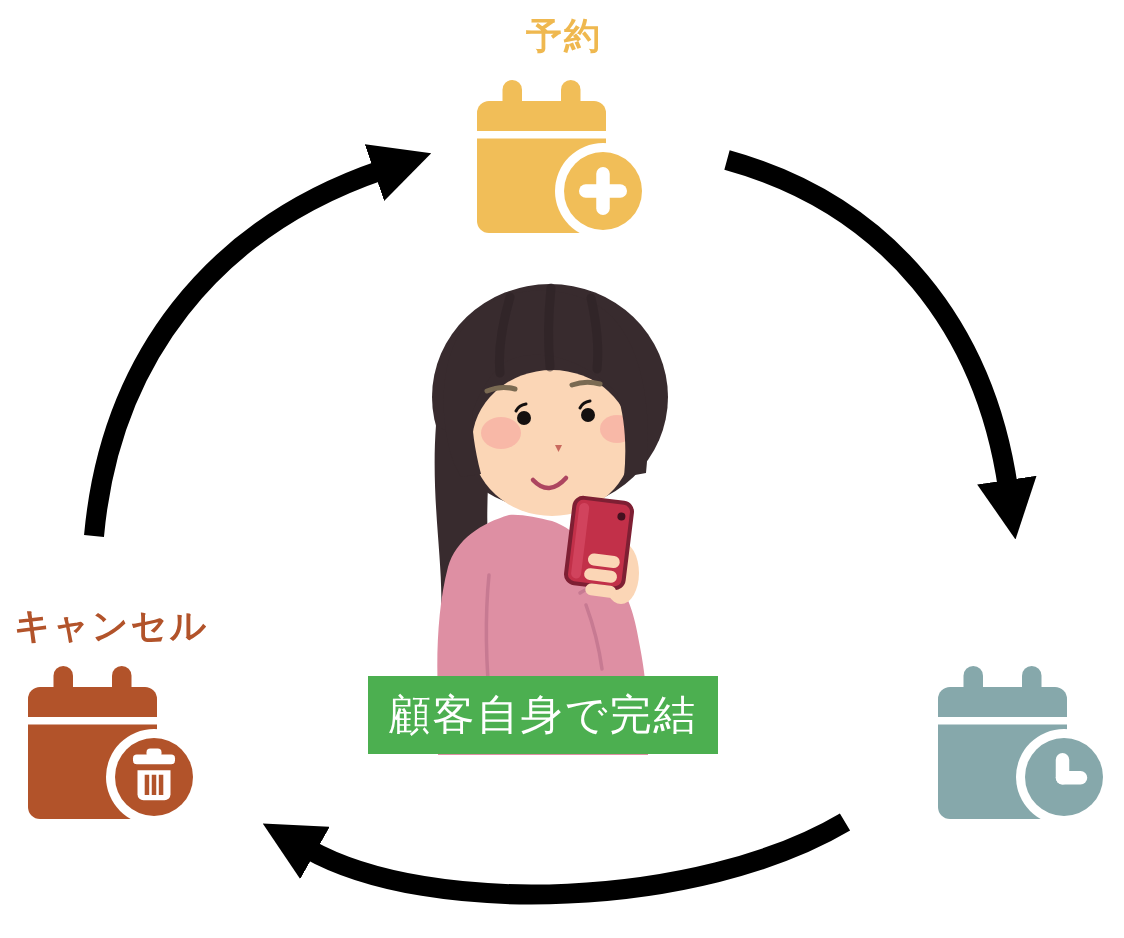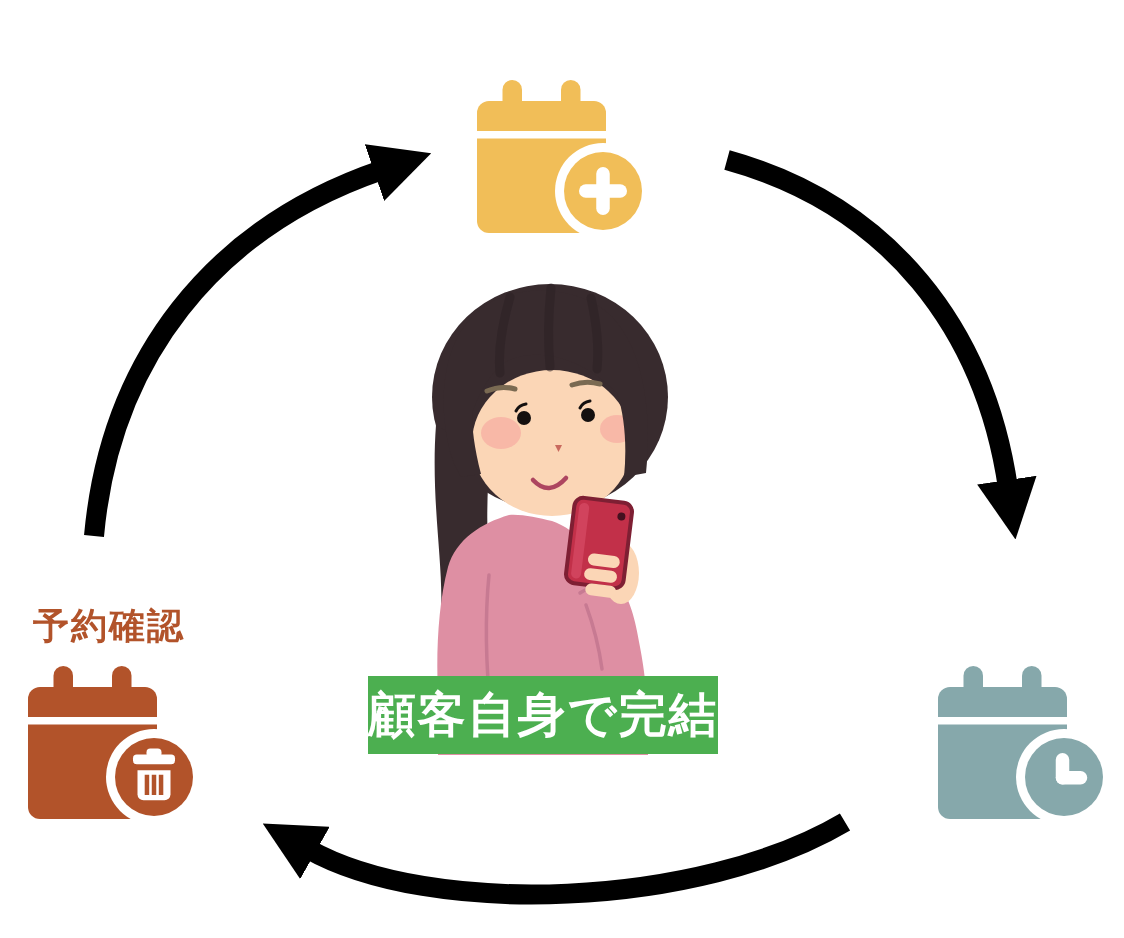--- a/index.html
+++ b/index.html
@@ -18,21 +18,21 @@
   #icon-reserve{left:477px;top:80px;}
   #icon-confirm{left:938px;top:666px;}
   #icon-cancel{left:28px;top:666px;}
   #arrow-layer{left:0;top:0;}
   #person{left:390px;top:275px;}
   #banner{
     left:368px;top:676px;width:350px;height:78px;background:#4CAF50;
     display:flex;align-items:center;justify-content:center;
   }
   #banner-text{
-    color:#FFFFFF;font-weight:700;font-size:48px;letter-spacing:2px;white-space:nowrap;
+    color:#FFFFFF;font-weight:400;font-size:42px;letter-spacing:2px;white-space:nowrap;
   }
 </style>
 </head>
 <body>
 
 <div id="stage">
 
   <svg id="arrow-layer" class="abs" width="1124" height="938" viewBox="0 0 1124 938">
     <defs>
       <marker id="ah" viewBox="0 0 3 3" markerWidth="3" markerHeight="3" refX="0.4" refY="1.5" orient="auto">
@@ -50,37 +50,38 @@
         <rect x="17" y="0" width="13" height="22" rx="6.5" fill="currentColor"></rect>
         <rect x="56" y="0" width="13" height="22" rx="6.5" fill="currentColor"></rect>
         <path d="M8 14 h70 a8 8 0 0 1 8 8 v12 H0 v-12 a8 8 0 0 1 8-8 z" fill="currentColor"></path>
         <path d="M0 39 h86 v55 a8 8 0 0 1 -8 8 H8 a8 8 0 0 1 -8-8 z" fill="currentColor"></path>
         <circle cx="84" cy="74" r="32" fill="#ffffff"></circle>
         <circle cx="84" cy="74" r="26" fill="currentColor"></circle>
       </g>
     </defs>
   </svg>
 
+  <div class="node-label" id="label-reserve">予約</div>
   <svg id="icon-reserve" class="abs" width="174" height="156" viewBox="0 0 116 104" style="color:#F1BE58">
     <use href="#cal-base"></use>
     <g>
       <rect x="68" y="69.5" width="32" height="9" rx="4.5" fill="#ffffff"></rect>
       <rect x="79.5" y="58" width="9" height="32" rx="4.5" fill="#ffffff"></rect>
     </g>
   </svg>
 
   <svg id="icon-confirm" class="abs" width="174" height="156" viewBox="0 0 116 104" style="color:#86A8AB">
     <use href="#cal-base"></use>
     <g>
       <rect x="78.5" y="58" width="9" height="21" rx="4.5" fill="#ffffff"></rect>
       <rect x="78.5" y="70" width="21" height="9" rx="4.5" fill="#ffffff"></rect>
     </g>
   </svg>
 
-  <div class="node-label" id="label-cancel">予約確認</div>
+  <div class="node-label" id="label-cancel">キャンセル</div>
   <svg id="icon-cancel" class="abs" width="174" height="156" viewBox="0 0 116 104" style="color:#B2532A">
     <use href="#cal-base"></use>
     <g>
       <rect x="79" y="55" width="10" height="6" rx="2.5" fill="#ffffff"></rect>
       <rect x="70" y="59" width="28" height="6.5" rx="2.5" fill="#ffffff"></rect>
       <path d="M73 69.5 h22 v16 a4 4 0 0 1 -4 4 h-14 a4 4 0 0 1 -4-4 z" fill="#ffffff"></path>
       <rect x="77.8" y="72.5" width="3" height="13.5" fill="currentColor"></rect>
       <rect x="82.5" y="72.5" width="3" height="13.5" fill="currentColor"></rect>
       <rect x="87.2" y="72.5" width="3" height="13.5" fill="currentColor"></rect>
     </g>

